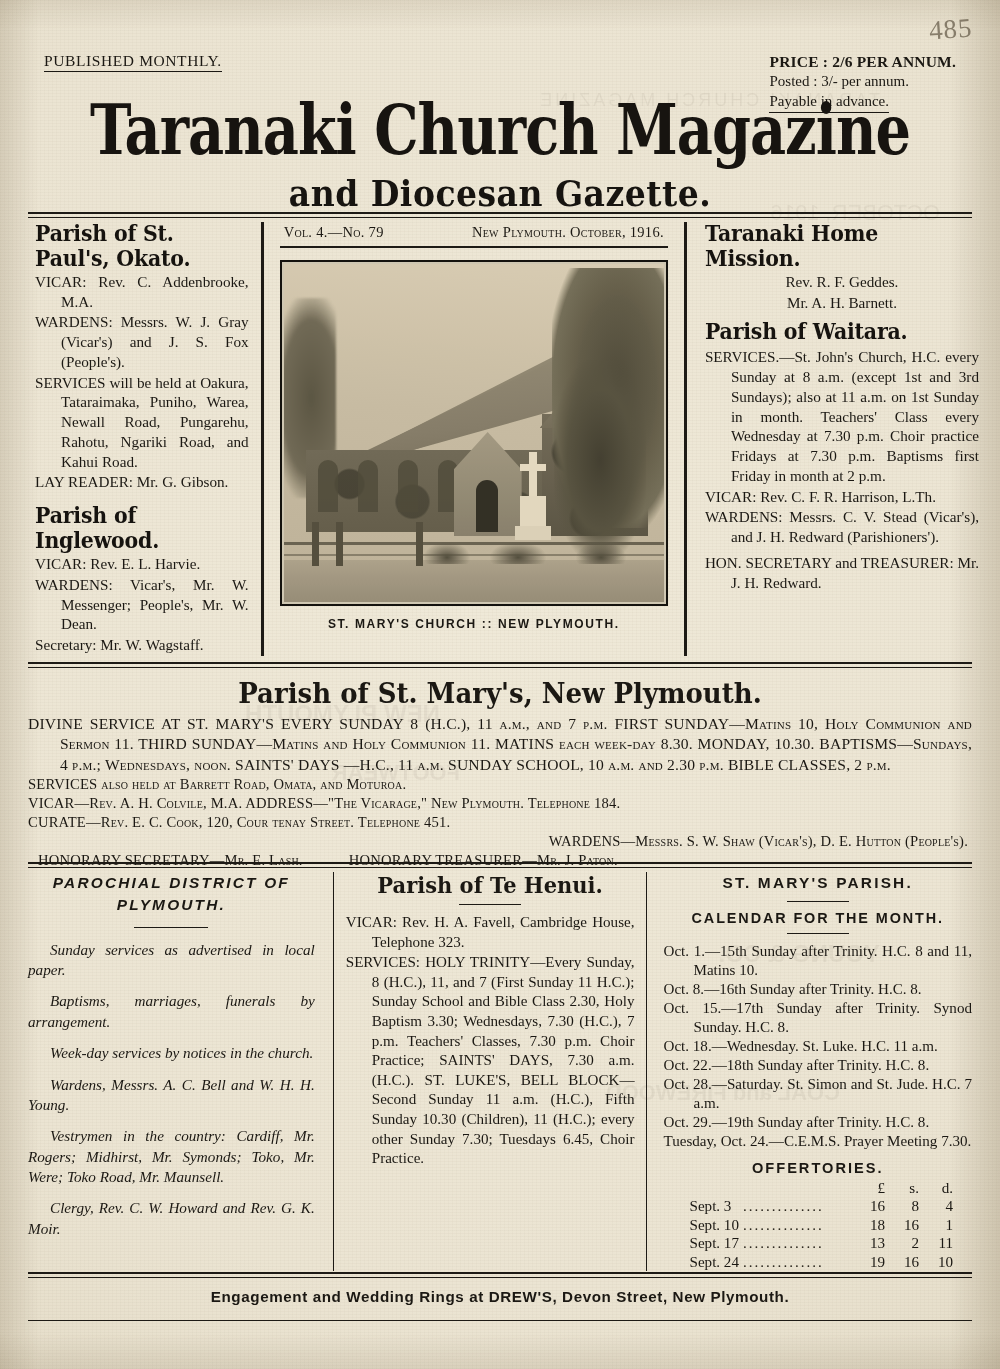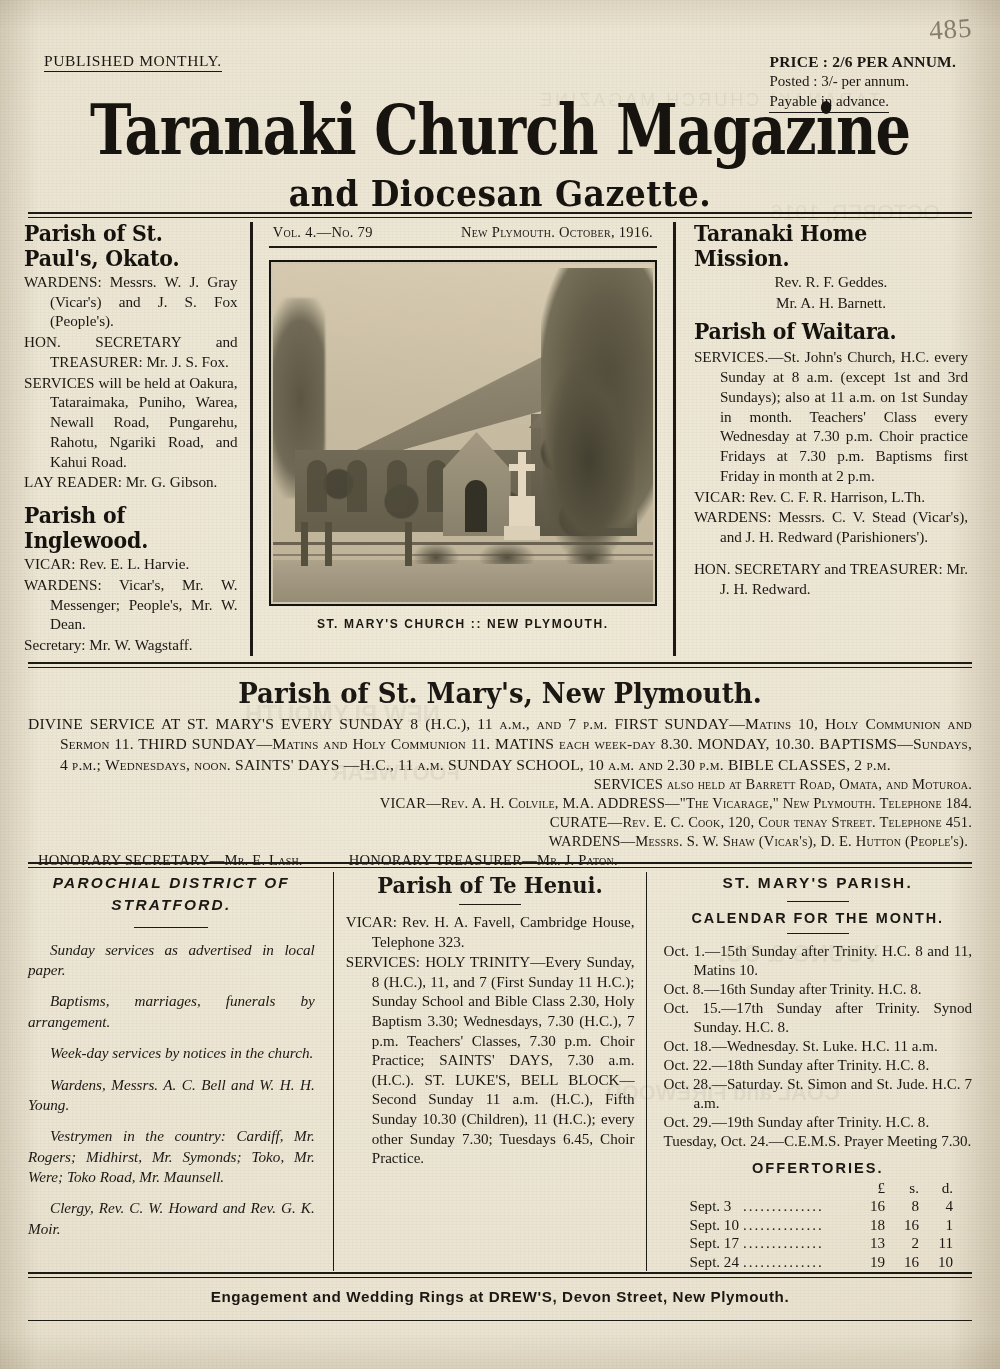--- a/index.html
+++ b/index.html
@@ -125,21 +125,21 @@
   .rule-single {
     position: absolute;
     left: 28px; width: 944px;
     border-top: 1.4px solid #1d1a15;
     height: 0;
   }
 
   
   .top-cols {
     position: absolute;
-    top: 222px; left: 24px;
+    top: 222px; left: 35px;
     width: 944px;
     display: flex;
   }
   .col-left { width: 227px; padding-right: 8px; box-sizing: border-box; }
   .col-mid  { width: 422px; box-sizing: border-box; padding: 0 12px; }
   .col-right{ width: 295px; box-sizing: border-box; padding-left: 14px; }
   .vdiv {
     width: 0; border-left: 2px solid #1d1a15; border-right: 1px solid #1d1a15;
     margin: 0 4px; align-self: stretch;
   }
@@ -284,21 +284,21 @@
   .stmarys-block { position: absolute; left: 28px; top: 678px; width: 944px; }
   .smtitle {
     text-align: center;
     font-family: "DejaVu Serif", serif;
     font-weight: bold;
     font-size: 26px;
     margin-bottom: 6px;
     transform: scaleY(1.1);
   }
   .smbody { font-family: "Liberation Serif", serif; font-size: 14.6px; line-height: 1.30; }
-  .smline { padding-left: 32px; text-indent: -32px; text-align: right; }
+  .smline { padding-left: 32px; text-indent: -32px; }
   .smline.just { text-align: justify; }
   .sc { font-variant: small-caps; letter-spacing: .2px; }
   .big { font-size: 15.6px; }
   .wardline { text-align: right; padding-right: 4px; }
   .honline { display: flex; gap: 46px; padding-left: 10px; }
 
   
   .bot-cols {
     position: absolute; left: 28px; top: 872px; width: 944px;
     display: flex;
@@ -423,22 +423,22 @@
       <div class="mast-title">Taranaki Church Magazine</div>
       <div class="mast-sub">and Diocesan Gazette.</div>
     </div>
 
     <div class="rule-double" style="top:212px;"></div>
 
     <div class="top-cols">
 
       <div class="col-left">
         <h2 class="gothic">Parish of St. Paul's, Okato.</h2>
+        <div class="entry">VICAR: Rev. C. Addenbrooke, M.A.</div>
         <div class="entry">WARDENS: Messrs. W. J. Gray (Vicar's) and J. S. Fox (People's).</div>
-        <div class="entry">HON. SECRETARY and TREASURER: Mr. J. S. Fox.</div>
         <div class="entry">SERVICES will be held at Oakura, Tataraimaka, Puniho, Warea, Newall Road, Pungarehu, Rahotu, Ngariki Road, and Kahui Road.</div>
         <div class="entry">LAY READER: Mr. G. Gibson.</div>
 
         <h2 class="gothic" style="margin-top:12px;">Parish of Inglewood.</h2>
         <div class="entry">VICAR: Rev. E. L. Harvie.</div>
         <div class="entry">WARDENS: Vicar's, Mr. W. Messenger; People's, Mr. W. Dean.</div>
         <div class="entry">Secretary: Mr. W. Wagstaff.</div>
       </div>
 
       <div class="vdiv"></div>
@@ -498,21 +498,21 @@
 
       <div class="col-right">
         <h2 class="gothic">Taranaki Home Mission.</h2>
         <div class="entry" style="text-align:center;padding-left:0;text-indent:0;">Rev. R. F. Geddes.</div>
         <div class="entry" style="text-align:center;padding-left:0;text-indent:0;">Mr. A. H. Barnett.</div>
 
         <h2 class="gothic" style="margin-top:8px;">Parish of Waitara.</h2>
         <div class="entry">SERVICES.—St. John's Church, H.C. every Sunday at 8 a.m. (except 1st and 3rd Sundays); also at 11 a.m. on 1st Sunday in month. Teachers' Class every Wednesday at 7.30 p.m. Choir practice Fridays at 7.30 p.m. Baptisms first Friday in month at 2 p.m.</div>
         <div class="entry">VICAR: Rev. C. F. R. Harrison, L.Th.</div>
         <div class="entry">WARDENS: Messrs. C. V. Stead (Vicar's), and J. H. Redward (Parishioners').</div>
-        <div class="entry" style="margin-top:12px;">HON. SECRETARY and TREASURER: Mr. J. H. Redward.</div>
+        <div class="entry" style="margin-top:6px;">HON. SECRETARY and TREASURER: Mr. J. H. Redward.</div>
       </div>
     </div>
 
     <div class="rule-double" style="top:662px;"></div>
 
     <div class="stmarys-block">
       <div class="smtitle">Parish of St. Mary's, New Plymouth.</div>
       <div class="smbody">
         <div class="smline just sc big">DIVINE SERVICE AT ST. MARY'S EVERY SUNDAY 8 (H.C.), 11 a.m., and 7 p.m.   FIRST SUNDAY—Matins 10, Holy Communion and Sermon 11.   THIRD SUNDAY—Matins and Holy Communion 11.   MATINS each week-day 8.30.   MONDAY, 10.30.   BAPTISMS—Sundays, 4 p.m.; Wednesdays, noon.   SAINTS' DAYS —H.C., 11 a.m.   SUNDAY SCHOOL, 10 a.m. and 2.30 p.m.   BIBLE CLASSES, 2 p.m.</div>
         <div class="smline sc">SERVICES also held at Barrett Road, Omata, and Moturoa.</div>
@@ -525,21 +525,21 @@
         </div>
       </div>
     </div>
 
     <div class="rule-double" style="top:862px;"></div>
 
     <div class="bot-cols">
 
       <div class="bcol bcol1">
         <div class="bhead">PAROCHIAL DISTRICT OF</div>
-        <div class="bhead">STRATFORD.</div>
+        <div class="bhead">PLYMOUTH.</div>
         <div class="minirule"></div>
         <div class="para">Sunday services as advertised in local paper.</div>
         <div class="para">Baptisms, marriages, funerals by arrangement.</div>
         <div class="para">Week-day services by notices in the church.</div>
         <div class="para">Wardens, Messrs. A. C. Bell and W. H. H. Young.</div>
         <div class="para">Vestrymen in the country: Cardiff, Mr. Rogers; Midhirst, Mr. Symonds; Toko, Mr. Were; Toko Road, Mr. Maunsell.</div>
         <div class="para">Clergy, Rev. C. W. Howard and Rev. G. K. Moir.</div>
       </div>
 
       <div class="bvdiv"></div>

